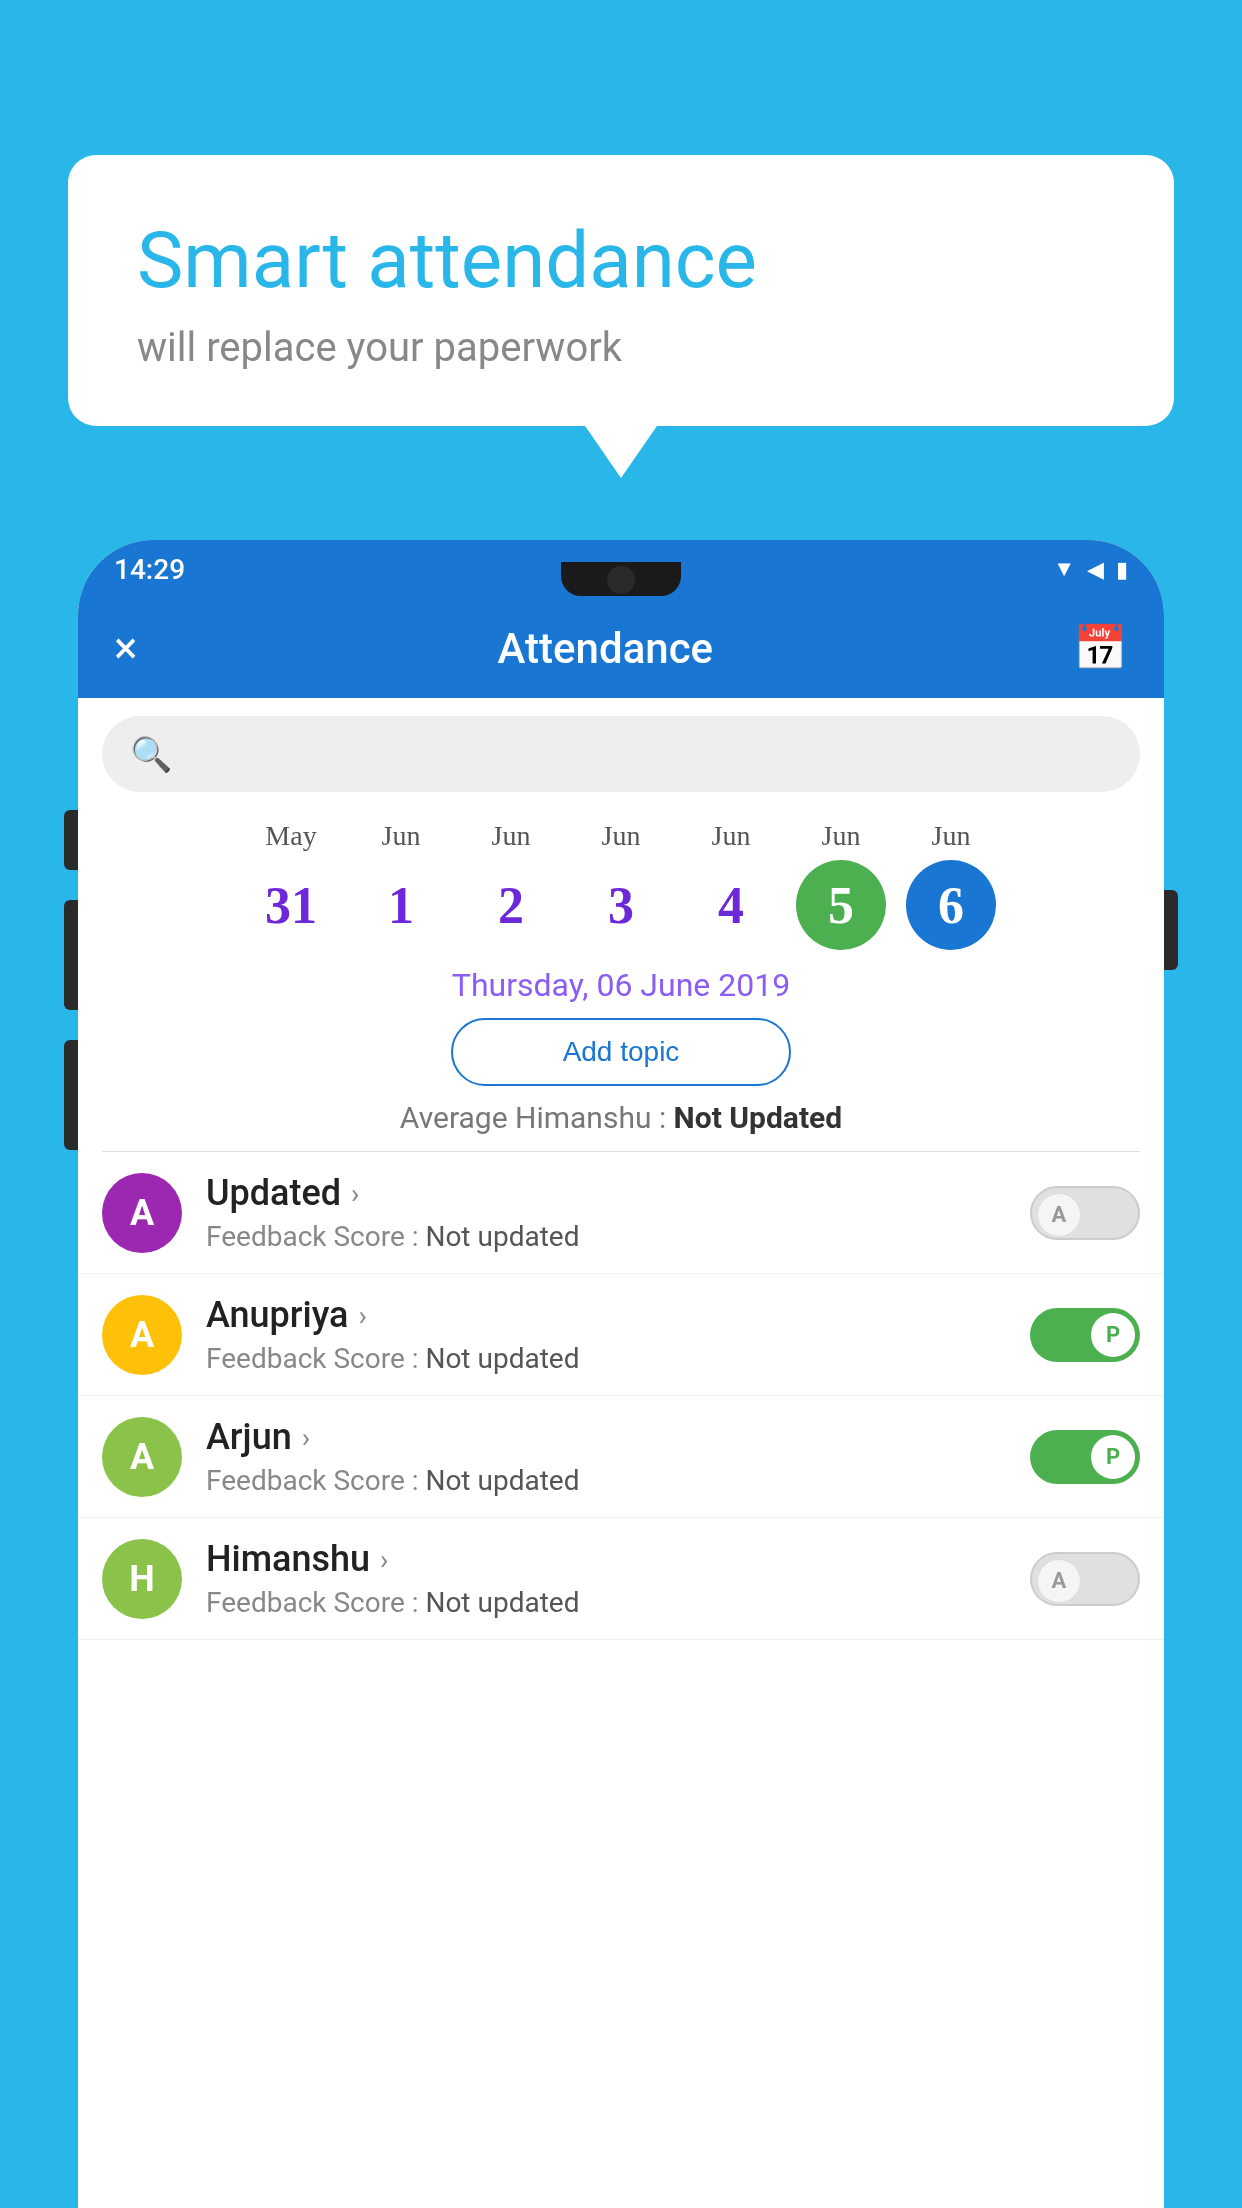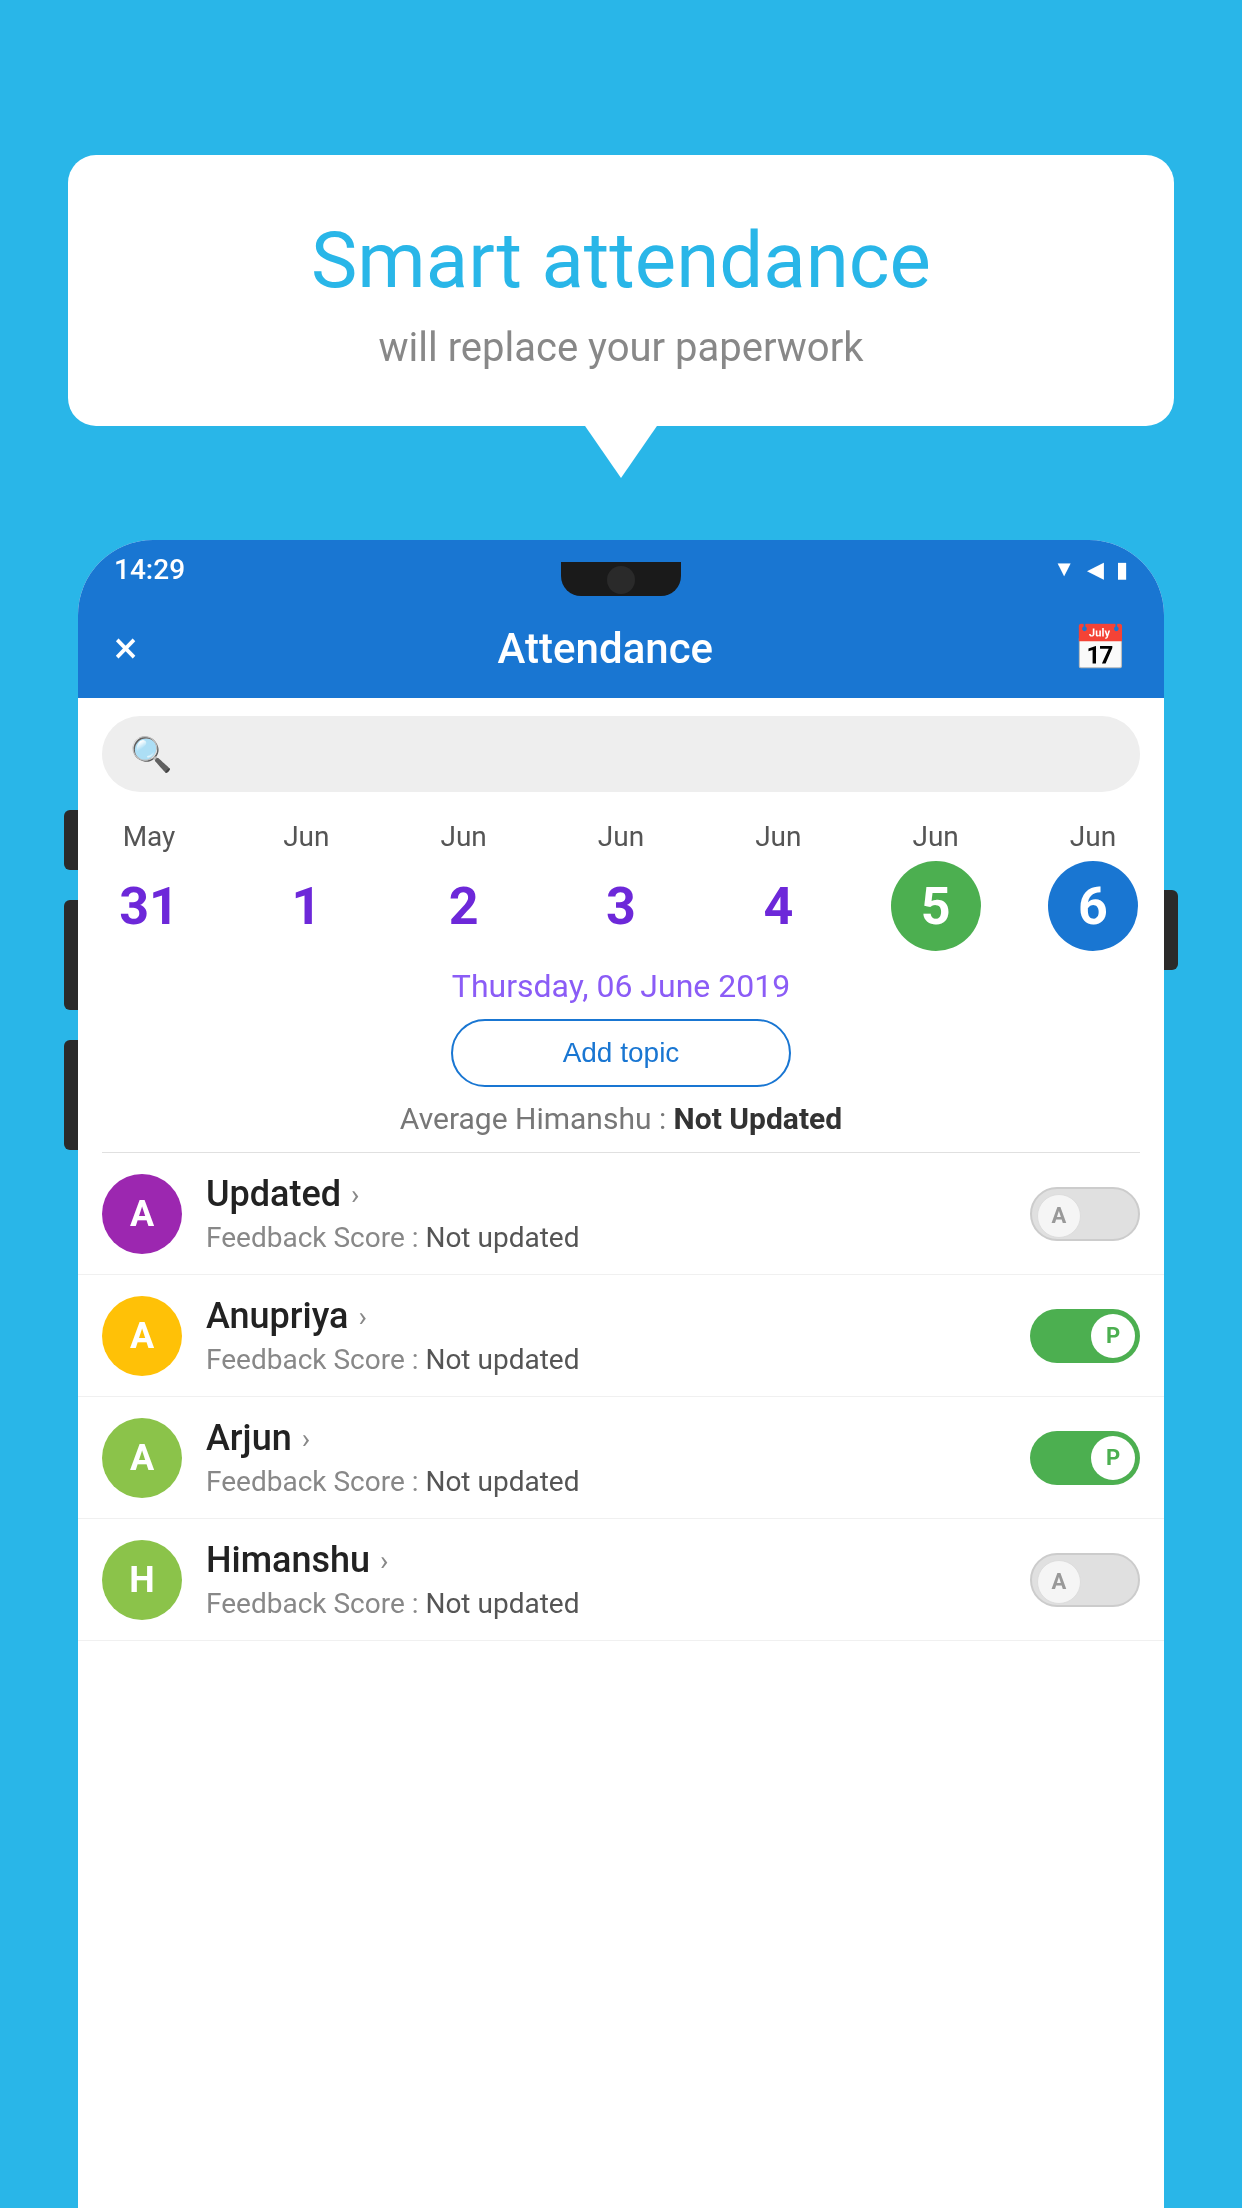--- a/index.html
+++ b/index.html
@@ -17,22 +17,21 @@
     .speech-bubble-container {
       position: absolute;
       top: 155px;
       left: 68px;
       right: 68px;
     }
 
     .speech-bubble {
       background: white;
       border-radius: 28px;
-      padding: 60px 50px 55px;
-      text-align: center;
+      padding: 60px 69px 55px;
       position: relative;
     }
 
     .speech-bubble::after {
       content: '';
       position: absolute;
       bottom: -52px;
       left: 50%;
       transform: translateX(-50%);
       width: 0;
@@ -174,22 +173,23 @@
       border: none;
       outline: none;
       font-size: 38px;
       color: #999;
       flex: 1;
     }
 
     
     .calendar-row {
       display: flex;
-      justify-content: space-between;
+      justify-content: center;
       padding: 10px 16px 6px;
+      font-family: Liberation Serif, serif;
     }
 
     .cal-day {
       text-align: center;
       min-width: 110px;
     }
 
     .cal-month {
       font-size: 28px;
       color: #555;

